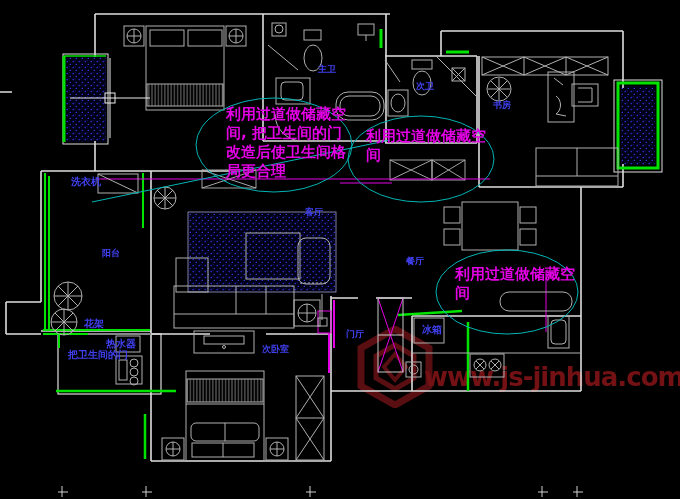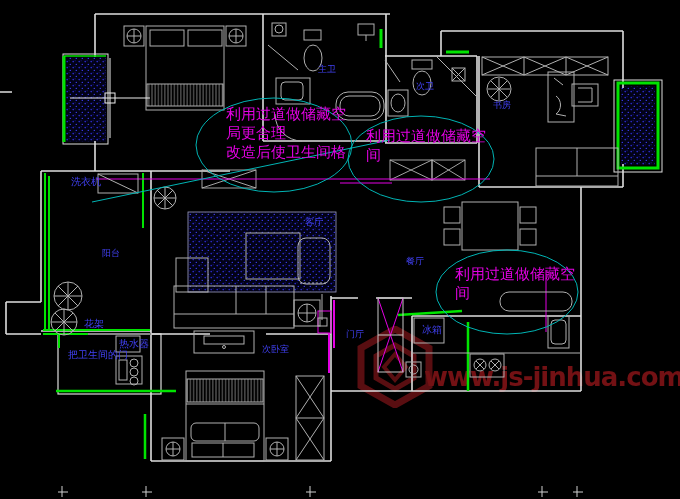--- a/index.html
+++ b/index.html
@@ -5,25 +5,25 @@
   html,body{margin:0;padding:0;background:#000;}
   #canvas{position:relative;width:680px;height:499px;background:#000;overflow:hidden;
           font-family:"DejaVu Sans","Liberation Sans",sans-serif;}
   #plan-svg{position:absolute;left:0;top:0;z-index:2;}
   
   .wm-text{position:absolute;z-index:1;color:#6b1013;font-weight:bold;white-space:nowrap;}
   .wm-brand{left:444px;top:316px;font-size:47px;letter-spacing:7px;color:#691013;}
   .wm-url{left:424px;top:362px;font-size:26px;letter-spacing:-1px;color:#731114;}
   .wm-logo{position:absolute;left:354px;top:326px;z-index:1;}
   
-  .rlabel{position:absolute;z-index:3;color:#4040f2;font-size:9px;font-weight:normal;
+  .rlabel{position:absolute;z-index:3;color:#4040f2;font-size:9px;font-weight:bold;
           line-height:10px;white-space:nowrap;}
   .rlabel.sm{font-size:10px;line-height:8px;}
   
-  .note{position:absolute;z-index:4;color:#e400e4;font-size:15px;font-weight:normal;
+  .note{position:absolute;z-index:4;color:#e400e4;font-size:15px;font-weight:bold;
         line-height:19px;white-space:nowrap;}
   .n0{left:226px;top:105px;}
   .n1{left:366px;top:127px;}
   .n2{left:455px;top:265px;}
 </style>
 </head>
 <body>
 
 <div id="canvas">
 
@@ -257,35 +257,36 @@
 
     <g stroke="#ececec" stroke-width="1" fill="none">
       <path d="M70,98 H150 M110,58 V138"></path>
       <rect x="105" y="93" width="10" height="10"></rect>
     </g>
   </svg>
 
   <div class="rlabel" style="left:318px;top:64px">主卫</div>
   <div class="rlabel" style="left:416px;top:81px">次卫</div>
   <div class="rlabel" style="left:493px;top:100px">书房</div>
-  <div class="rlabel" style="left:305px;top:217px">客厅</div>
+  <div class="rlabel" style="left:305px;top:207px">客厅</div>
   <div class="rlabel" style="left:102px;top:248px">阳台</div>
   <div class="rlabel" style="left:406px;top:256px">餐厅</div>
   <div class="rlabel" style="left:346px;top:329px">门厅</div>
   <div class="rlabel sm" style="left:422px;top:326px">冰箱</div>
   <div class="rlabel" style="left:262px;top:344px">次卧室</div>
   <div class="rlabel sm" style="left:68px;top:351px">把卫生间的门</div>
   <div class="rlabel sm" style="left:71px;top:178px">洗衣机</div>
-  <div class="rlabel sm" style="left:119px;top:340px">热水器</div>
+  <div class="rlabel sm" style="left:106px;top:340px">热水器</div>
   <div class="rlabel sm" style="left:84px;top:320px">花架</div>
 
   <div class="note n0">
     <div>利用过道做储藏空</div>
+    <div>间, 把卫生间的门</div>
+    <div>改造后使卫生间格</div>
     <div>局更合理</div>
-    <div>改造后使卫生间格</div>
   </div>
   <div class="note n1">
     <div>利用过道做储藏空</div>
     <div>间</div>
   </div>
   <div class="note n2">
     <div>利用过道做储藏空</div>
     <div>间</div>
   </div>
 

